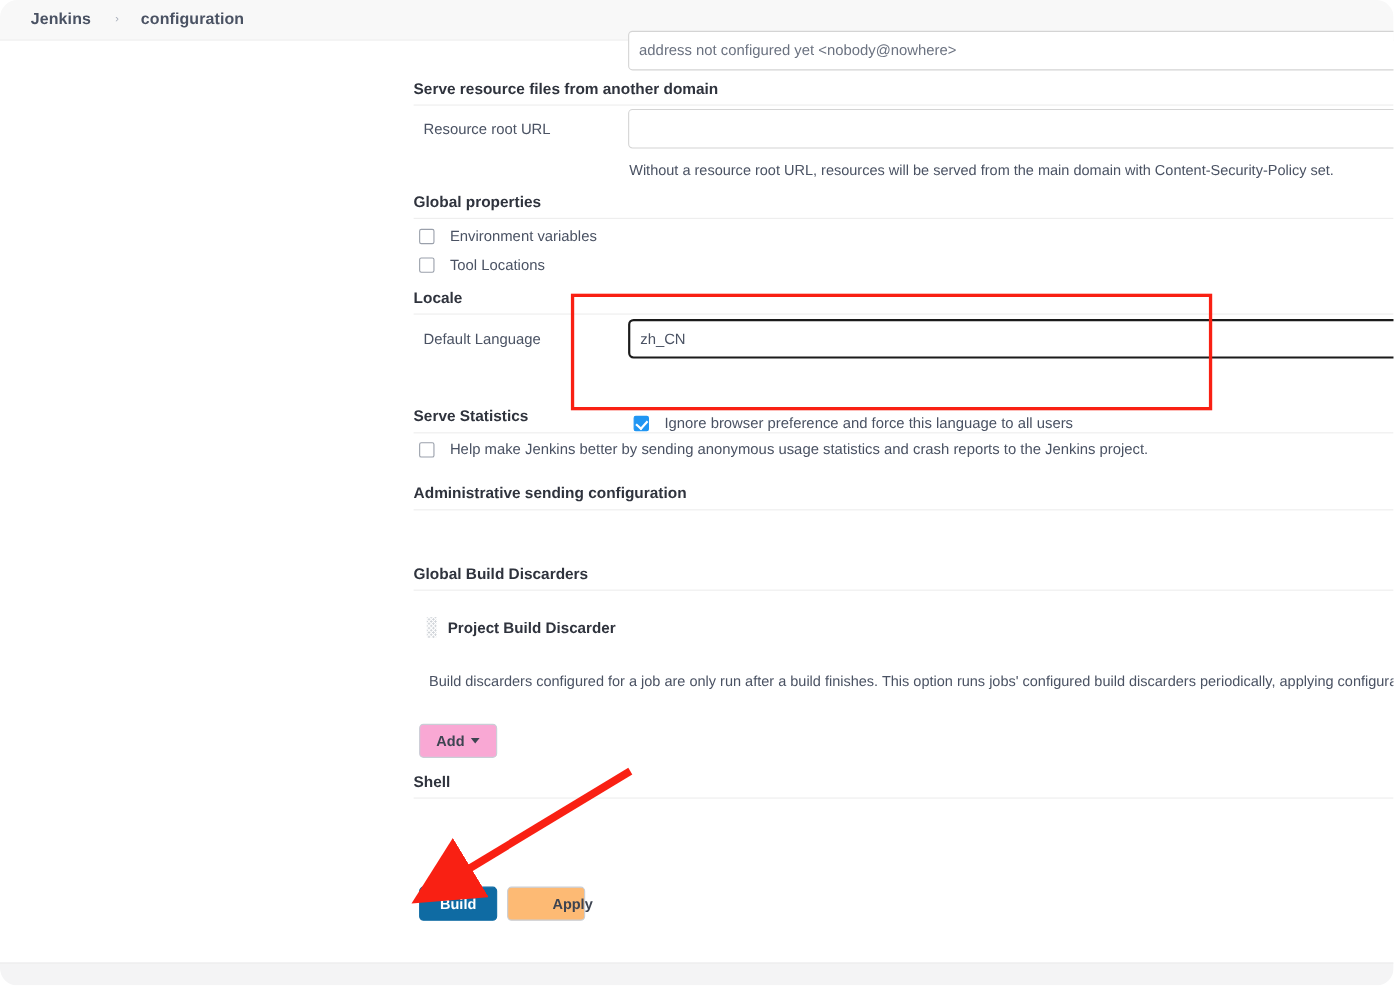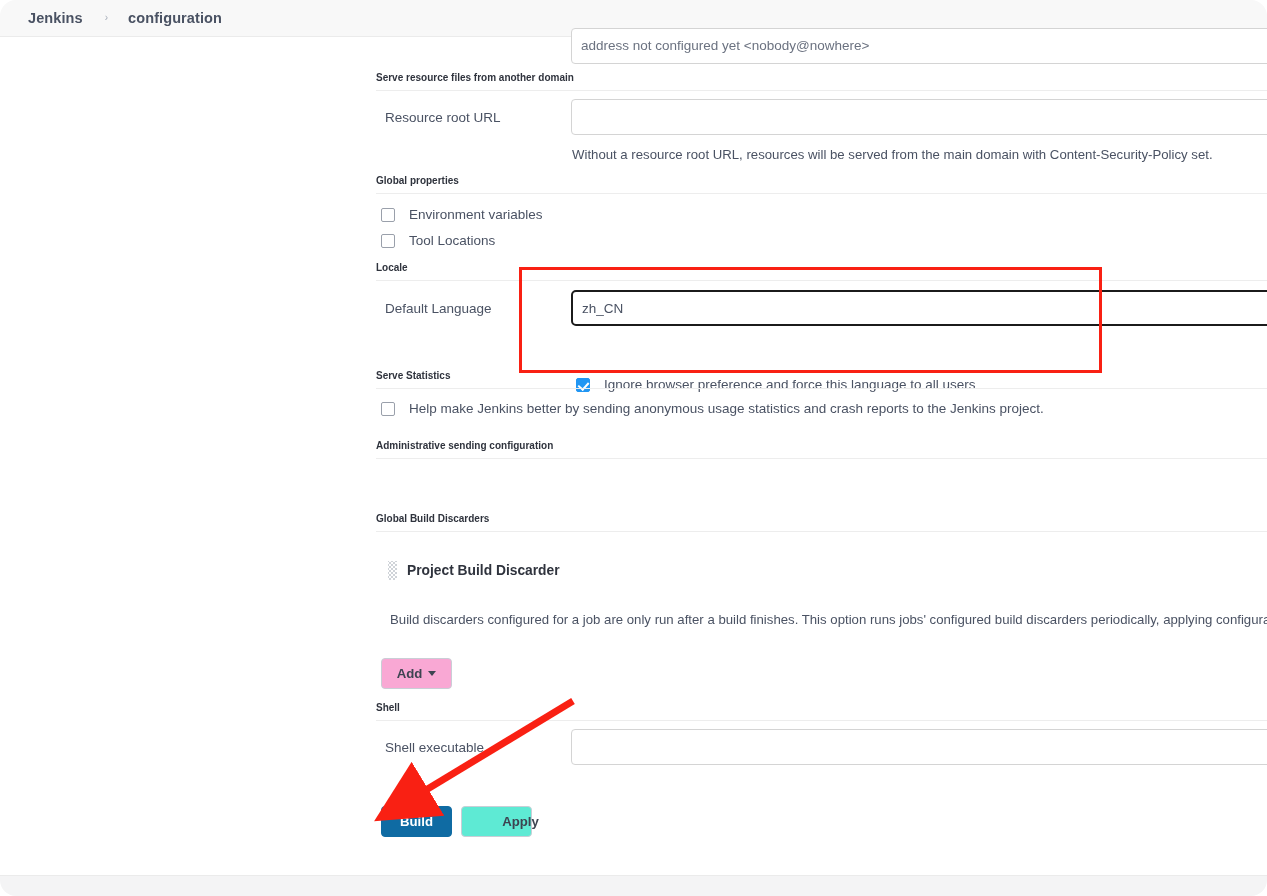--- a/index.html
+++ b/index.html
@@ -53,21 +53,21 @@
     height: 838px;
     background: #ffffff;
   }
 
   
   .sec {
     position: absolute;
     left: 376px;
   }
   .sec-title {
-    font-size: 10px;
+    font-size: 14px;
     font-weight: bold;
     color: #2f333d;
     padding-bottom: 7px;
     white-space: nowrap;
   }
   .sec-rule {
     border-top: 1px solid #ededed;
     width: 891px;
   }
   .flabel {
@@ -197,21 +197,21 @@
     position: absolute;
     width: 71px; height: 31px;
     background: #0f6ba3;
     border: 1px solid #0f6ba3;
     color: #ffffff;
     display: flex; align-items: center; justify-content: center;
   }
   .btn-apply {
     position: absolute;
     width: 71px; height: 31px;
-    background: #5eead4;
+    background: #fdba74;
     border: 1px solid #c9ced6;
     color: #3d4451;
     display: flex; align-items: center; justify-content: center; padding-left: 48px;
   }
 
   
   .top-clip-input {
     position: absolute;
     left: 571px;
     top: -9px;
@@ -328,24 +328,20 @@
 
     <div class="btn btn-add" style="left:381px; top:621px;">
       <span>Add</span>
       <span class="caret"></span>
     </div>
 
     <div class="sec" style="top:665px;">
       <div class="sec-title">Shell</div>
       <div class="sec-rule"></div>
     </div>
-    <div class="sec" style="top:692px; width:891px; height:50px;">
-      <span class="flabel" style="top:11px;">Shell executable</span>
-      <input class="finput clipped" style="top: 0px;" type="text" value="">
-    </div>
 
     <div class="btn btn-save" style="left:381px; top:769px;">
       <span>Build</span>
     </div>
     <div class="btn btn-apply" style="left:461px; top:769px;">
       <span>Apply</span>
     </div>
 
   </div>
 

